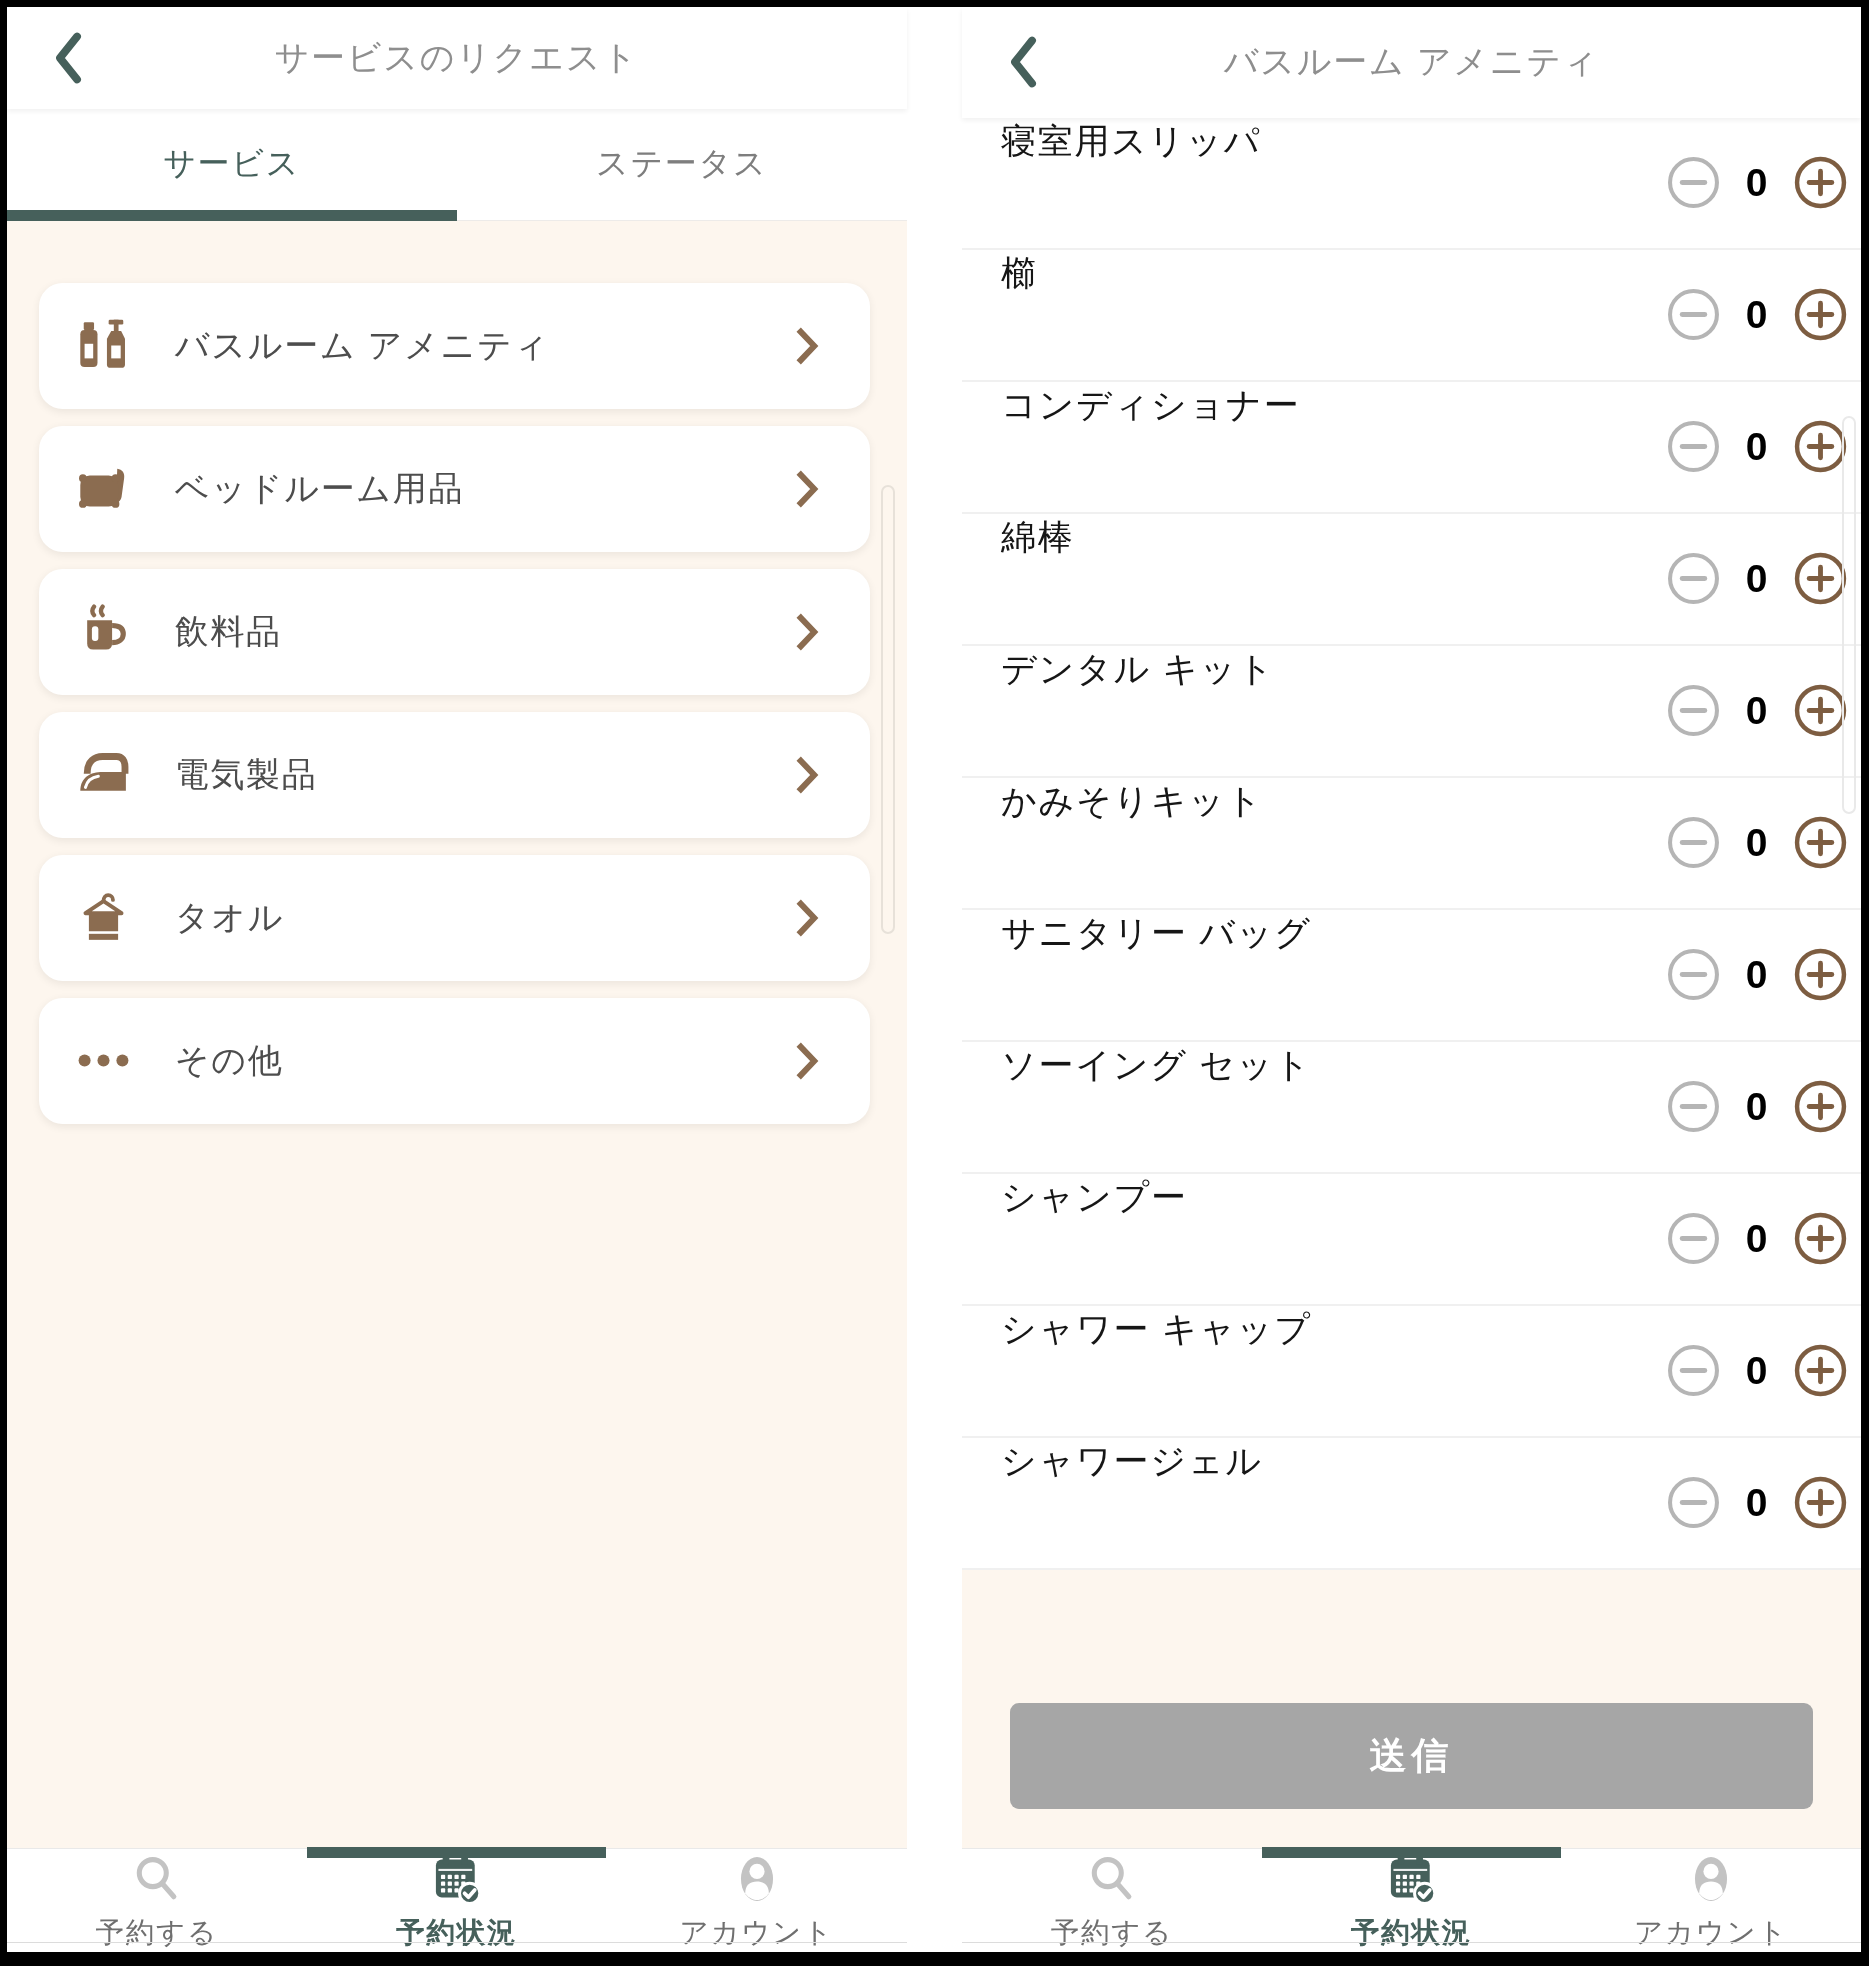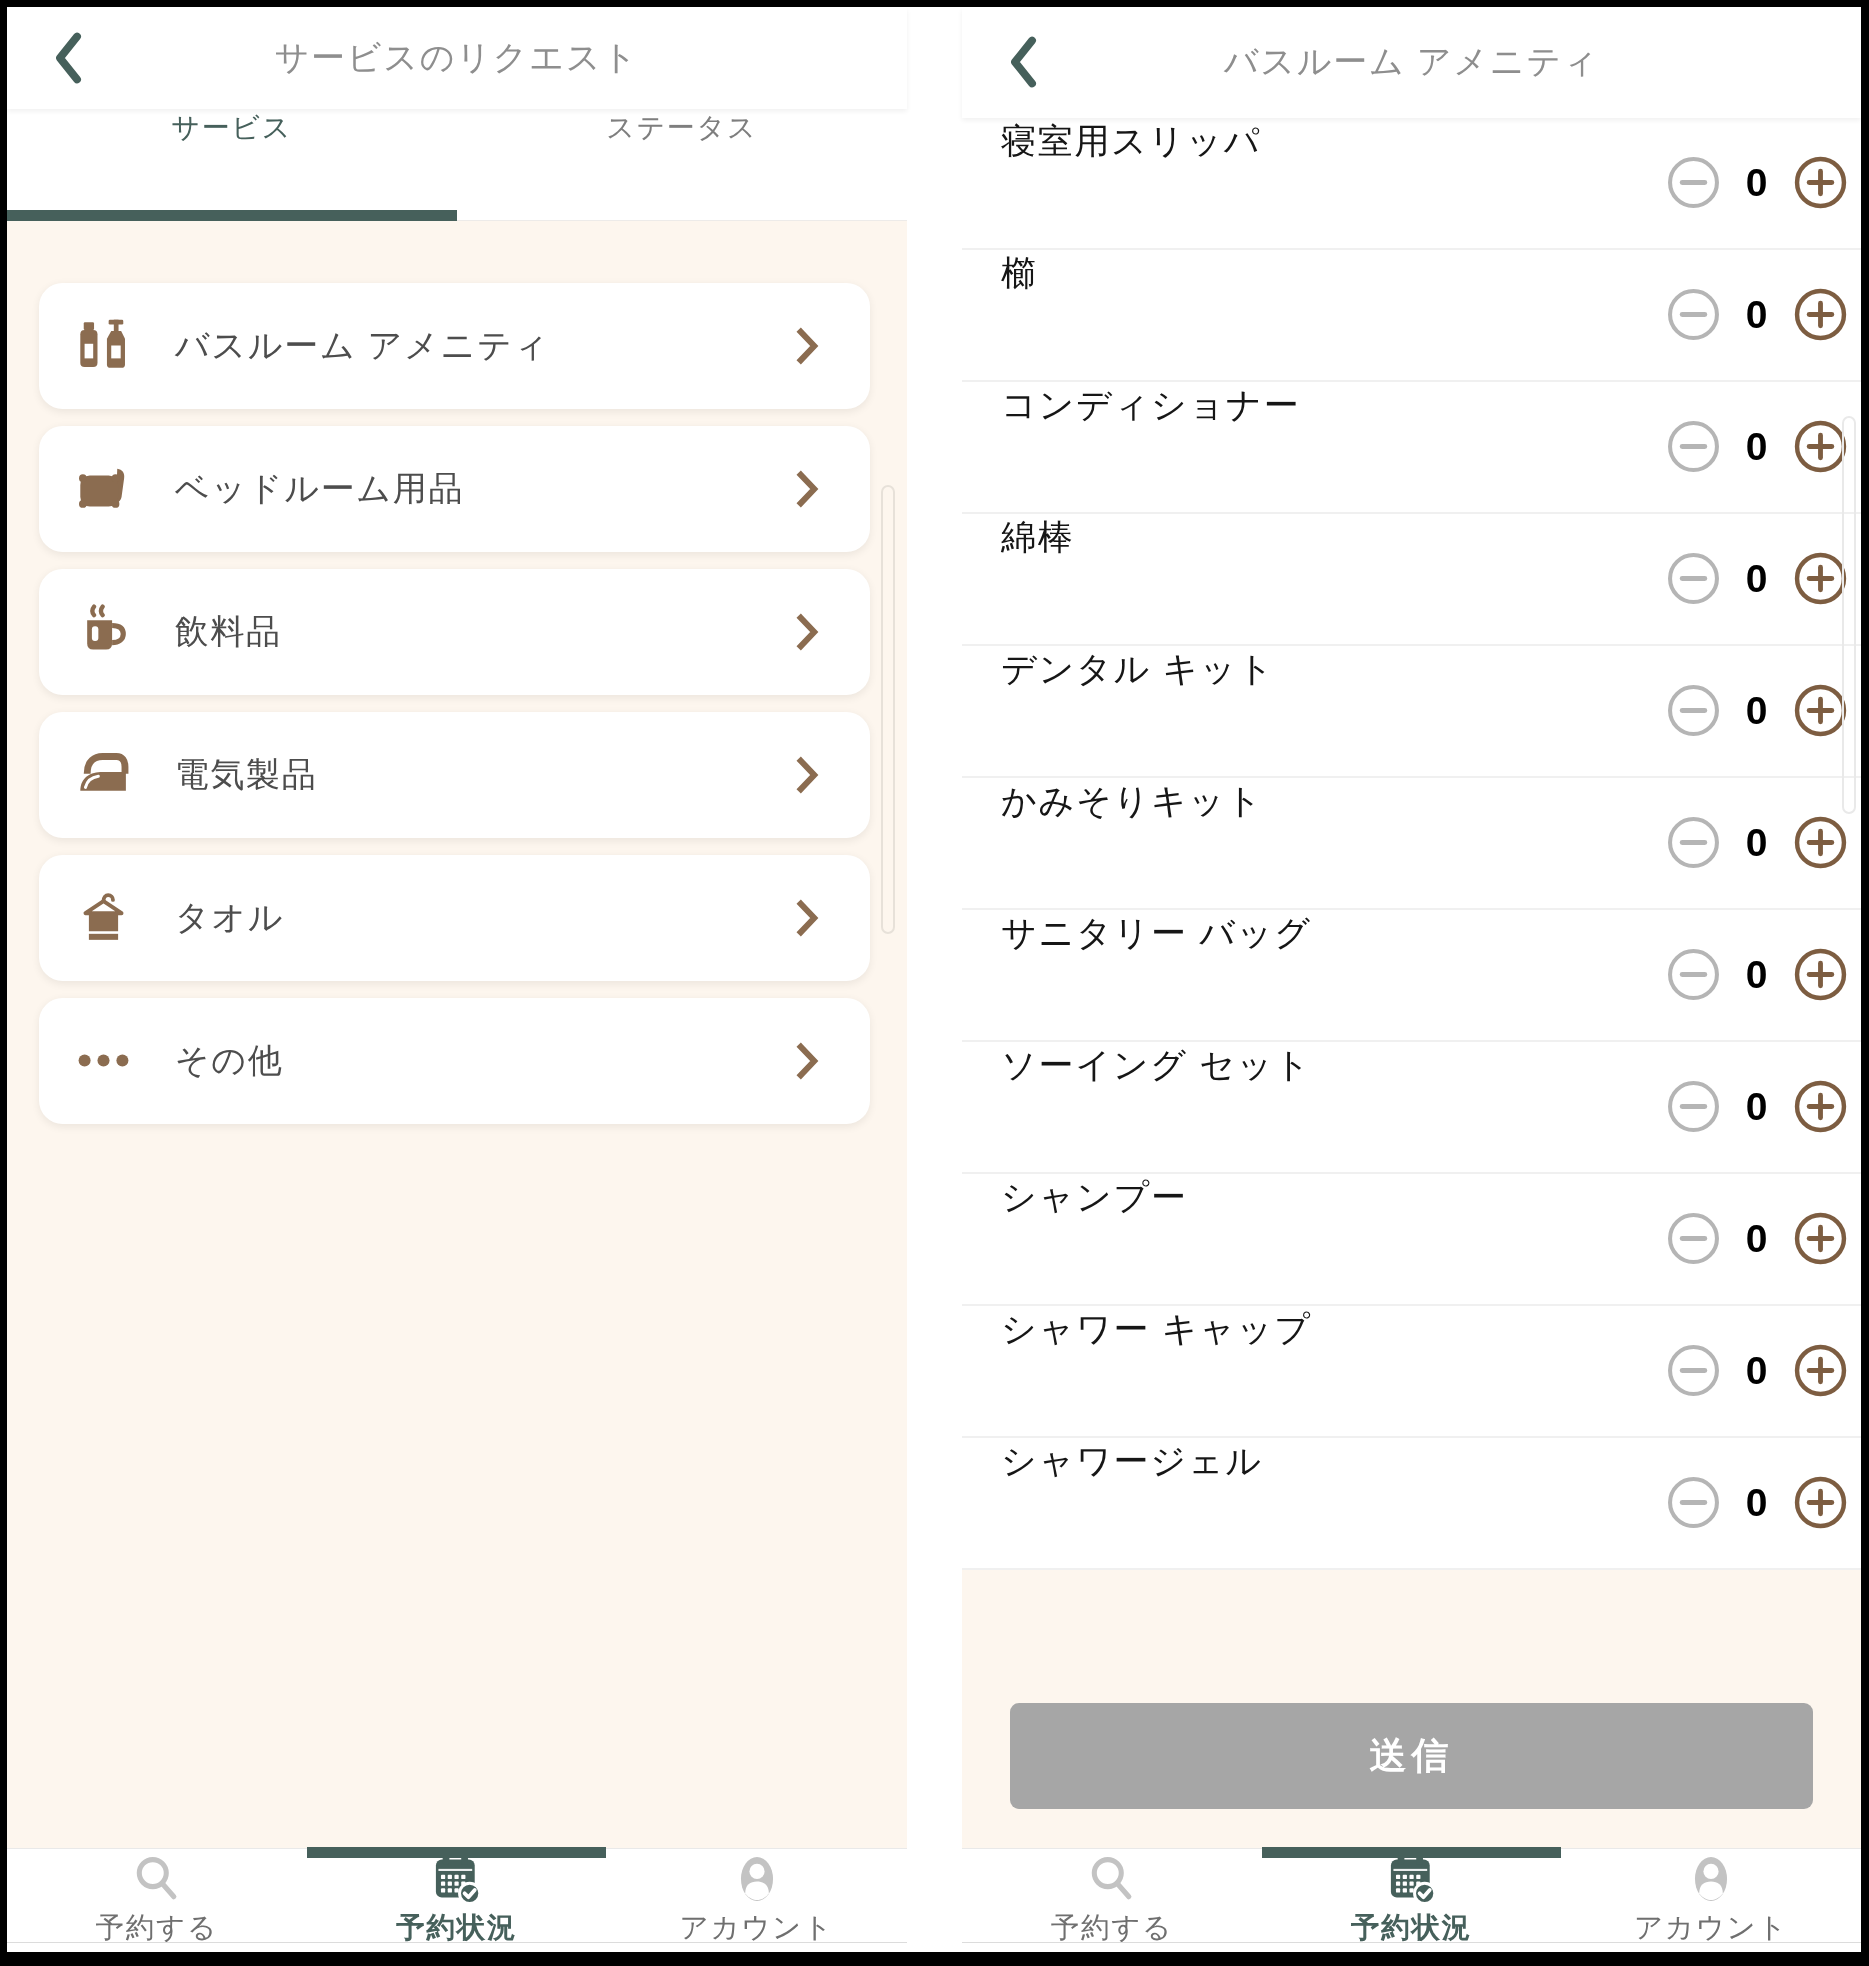--- a/index.html
+++ b/index.html
@@ -15,22 +15,22 @@
   
   .appbar{height:102px;background:#fff;display:flex;align-items:center;justify-content:center;
     position:relative;flex:0 0 auto;box-shadow:0 2.5px 5px rgba(0,0,0,.06);z-index:4}
   .screen.right .appbar{height:111px}
   .back{position:absolute;left:44px;top:50%;transform:translateY(-50%);
     background:none;border:none;padding:0;display:flex;cursor:pointer}
   .appbar h1{margin:0;font-size:34px;font-weight:400;color:var(--title_gray,#8e8e8e);letter-spacing:1.7px}
 
   
   .tabs{height:111px;display:flex;background:#fff;border-bottom:1.7px solid #edebe9;flex:0 0 auto;position:relative;z-index:3}
-  .tab{flex:1;display:flex;align-items:flex-start;justify-content:center;position:relative;
-    font-size:28px;color:#7e7e7e;letter-spacing:1.7px;cursor:pointer}
+  .tab{flex:1;display:flex;align-items:center;justify-content:center;position:relative;
+    font-size:32px;color:#7e7e7e;letter-spacing:1.7px;cursor:pointer}
   .tab.active{color:var(--teal,#46605b)}
   .tab.active::after{content:"";position:absolute;left:0;right:0;bottom:-1.7px;height:11px;background:var(--teal,#46605b)}
 
   
   .content{flex:1;background:var(--cream,#fdf6ee);position:relative;padding-top:62px;overflow:hidden}
   .cards{display:flex;flex-direction:column;gap:17px;padding:0 37px 0 32px}
   .card{height:126px;background:#fff;border-radius:23.5px;box-shadow:0 2.5px 8.4px rgba(0,0,0,.07);
     display:flex;align-items:center;padding:0 49px 0 37px;cursor:pointer;flex:0 0 auto}
   .cicon{width:55px;height:55px;flex:0 0 auto;display:flex}
   .cicon svg{width:100%;height:100%}
@@ -52,21 +52,21 @@
   
   .rfooter{flex:1;background:var(--cream,#fdf6ee);display:flex;flex-direction:column}
   .submit{margin:133px 48px 0;height:106px;border:none;border-radius:9px;
     background:var(--submit_gray,#a6a6a6);color:#fff;font-size:37px;font-weight:600;
     letter-spacing:5px;font-family:inherit;cursor:pointer}
 
   
   .bottomnav{flex:0 0 auto;height:103px;background:#fff;border-top:1.7px solid #e9e9e9;position:relative;z-index:3}
   .bottomnav::after{content:"";position:absolute;left:0;right:0;bottom:8.4px;height:1.7px;background:#dcdcdc}
   .nav-items{display:flex;height:100%}
-  .nav-item{flex:1;display:flex;flex-direction:column;align-items:center;justify-content:flex-start;
+  .nav-item{flex:1;display:flex;flex-direction:column;align-items:center;justify-content:space-between;
     gap:3.4px;cursor:pointer;padding-top:3.4px}
   .nicon{width:54px;height:54px;display:flex}
   .nicon svg{width:100%;height:100%}
   .nlabel{font-size:28.5px;color:#6f6f6f;letter-spacing:1.7px}
   .nav-item.active .nlabel{color:var(--teal,#46605b);font-weight:600}
   .nav-indicator{position:absolute;top:-1.7px;left:33.4%;width:33.2%;height:11px;background:var(--teal,#46605b);z-index:2}
 </style>
 </head>
 <body>
 

